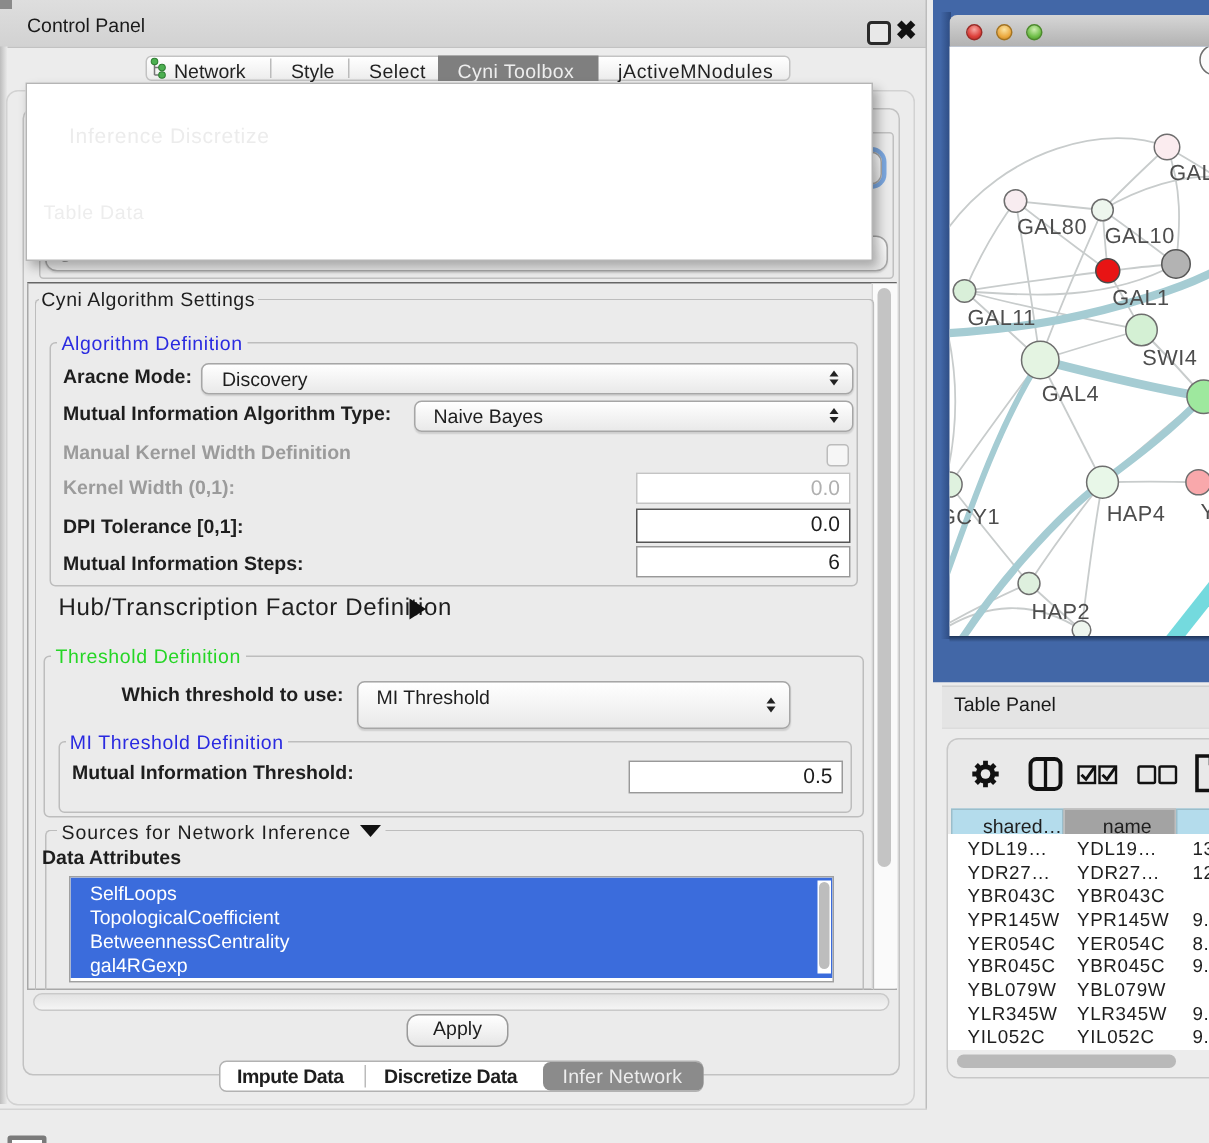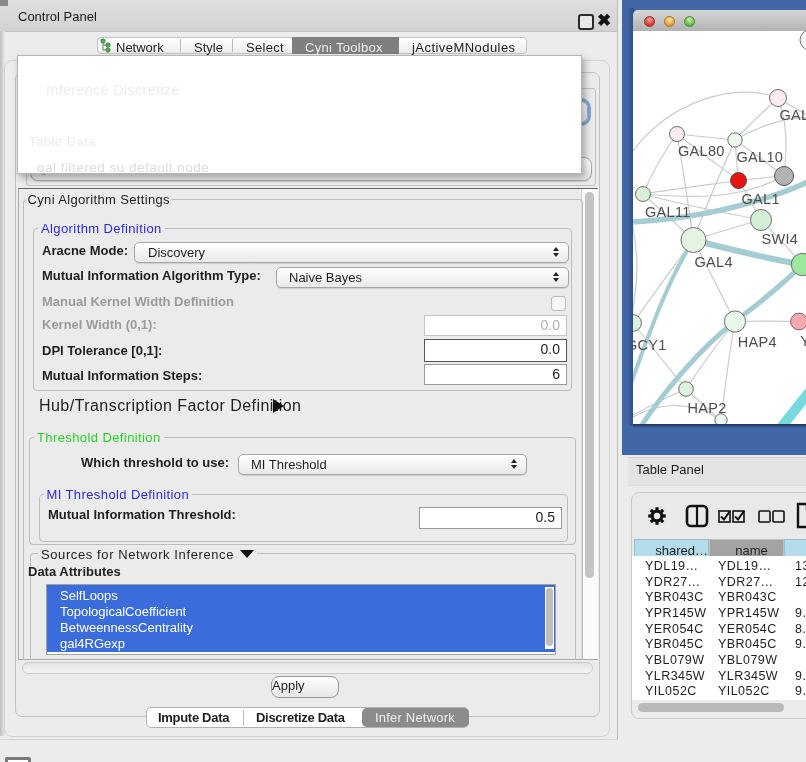--- a/index.html
+++ b/index.html
@@ -89,21 +89,21 @@
 <div class="ab b" style="left:42px;top:368px">Mutual Information Steps:</div>
 <div class="fld" style="left:424px;top:364px;width:143px;height:21px">6</div>
 
 <div class="ab" style="left:39px;top:397px;font-size:16px;letter-spacing:0.45px">Hub/Transcription Factor Definition</div>
 <div class="ab" style="left:273px;top:399px;width:0;height:0;border-top:7px solid transparent;border-bottom:7px solid transparent;border-left:11px solid #111"></div>
 
 <div class="grp" style="left:29px;top:437px;width:545px;height:106px">
     <span style="left:4px;color:#26d626;letter-spacing:0.4px">Threshold Definition</span>
   </div>
 <div class="ab b" style="left:81px;top:455px">Which threshold to use:</div>
-<div class="combo" style="left:238px;top:454px;width:289px;height:21px;padding-left:12px">MI Threshold<span class="updn">
+<div class="combo" style="left:238px;top:454px;width:289px;height:32px;padding-left:12px">MI Threshold<span class="updn">
       <b></b>
       <i></i>
     </span></div>
 <div class="grp" style="left:38.5px;top:494px;width:527px;height:46px">
     <span style="left:4px;color:#2a2ae0;letter-spacing:0.4px">MI Threshold Definition</span>
   </div>
 <div class="ab b" style="left:48px;top:507px">Mutual Information Threshold:</div>
 <div class="fld" style="left:419px;top:507px;width:143px;height:22px">0.5</div>
 
 <div class="grp" style="left:30px;top:553px;width:544px;height:106px;border-bottom:none;border-radius:4px 4px 0 0">
@@ -111,35 +111,34 @@
   </div>
 <div class="ab b" style="left:28px;top:564px">Data Attributes</div>
 <div class="ab" style="left:46px;top:584px;width:510px;height:71px;background:#fff;border:1px solid #a0a0a0;box-sizing:border-box;overflow:hidden">
   <div style="background:#3b6cdc;color:#fff;height:64px;padding:3px 0 0 13px;line-height:16px">SelfLoops<br>TopologicalCoefficient<br>BetweennessCentrality<br>gal4RGexp</div>
   <div style="position:absolute;right:1px;top:2px;width:9px;height:62px;background:#fff"></div>
   <div style="position:absolute;right:2px;top:3px;width:7px;height:58px;background:#bdbdbd;border-radius:4px"></div>
 </div>
 
 <div class="ab" style="left:22px;top:662px;width:571px;height:12px;border:1px solid #c9c9c9;border-radius:7px;background:linear-gradient(#e3e3e3,#f5f5f5);box-sizing:border-box"></div>
 
-<div class="ab" style="left:271px;top:676px;width:66px;height:20px;border:1px solid #9a9a9a;border-radius:8px;background:linear-gradient(#ffffff,#e6e6e6);text-align:left;line-height:18px">Apply</div>
+<div class="ab" style="left:271px;top:676px;width:66px;height:20px;border:1px solid #9a9a9a;border-radius:8px;background:linear-gradient(#ffffff,#e6e6e6);text-align:center;line-height:18px">Apply</div>
 
 <div class="ab" style="left:146px;top:707px;width:323px;height:21px;background:#fff;border:1px solid #b2b2b2;border-radius:5px;box-sizing:border-box"></div>
 <div class="ab" style="left:362px;top:708px;width:107px;height:19px;background:#8b8b8b;border-radius:5px"></div>
 <div class="ab b" style="left:158px;top:710px;letter-spacing:-0.3px">Impute Data</div>
 <div class="ab" style="left:243px;top:710px;width:1px;height:15px;background:#bbb"></div>
 <div class="ab b" style="left:256px;top:710px;letter-spacing:-0.3px">Discretize Data</div>
 <div class="ab" style="left:375px;top:710px;color:#ededed;letter-spacing:0.2px">Infer Network</div>
 
 <div class="ab" style="left:5px;top:757px;width:20px;height:14px;border:3px solid #7a7a7a;background:#fdfdfd;border-radius:2px"></div>
 
 <div class="ab" style="left:17px;top:55px;width:563px;height:117px;background:#fff;border:1px solid #b5b5b5;box-shadow:3px 4px 7px rgba(0,0,0,.3);z-index:50;overflow:hidden">
   <div style="position:absolute;left:28px;top:26px;font-size:14px;color:#ececec;letter-spacing:0.5px">Inference Discretize</div>
   <div style="position:absolute;left:11px;top:78px;font-size:13px;color:#ededed;letter-spacing:0.5px">Table Data</div>
-  <div style="position:absolute;left:19px;top:104px;font-size:13.5px;color:#dcdcdc;letter-spacing:0.5px">gal filtered su default node</div>
 </div>
 
 <div class="ab" style="left:618px;top:0;width:188px;height:762px;background:#ececec"></div>
 <div class="ab" style="left:622px;top:0;width:184px;height:455px;background:#4267a7"></div>
 
 <div class="ab" style="left:627px;top:8px;width:7px;height:418px;background:linear-gradient(90deg,#4267a7,#2c4a80)"></div>
 
 <div class="ab" style="left:633px;top:10px;width:173px;height:21px;background:linear-gradient(#d6d6d6,#b2b2b2);border-bottom:1px solid #8e8e8e;border-radius:5px 0 0 0"></div>
 <div class="ab" style="left:643.5px;top:15.5px;width:11px;height:11px;border-radius:50%;background:radial-gradient(circle at 50% 30%,#f7a7a2,#dd3f3a 62%,#b02a26);border:1px solid #9a2b27;box-sizing:border-box"></div>
 <div class="ab" style="left:663.5px;top:15.5px;width:11px;height:11px;border-radius:50%;background:radial-gradient(circle at 50% 30%,#fbe3a0,#eba93f 62%,#c07f1e);border:1px solid #a37321;box-sizing:border-box"></div>

